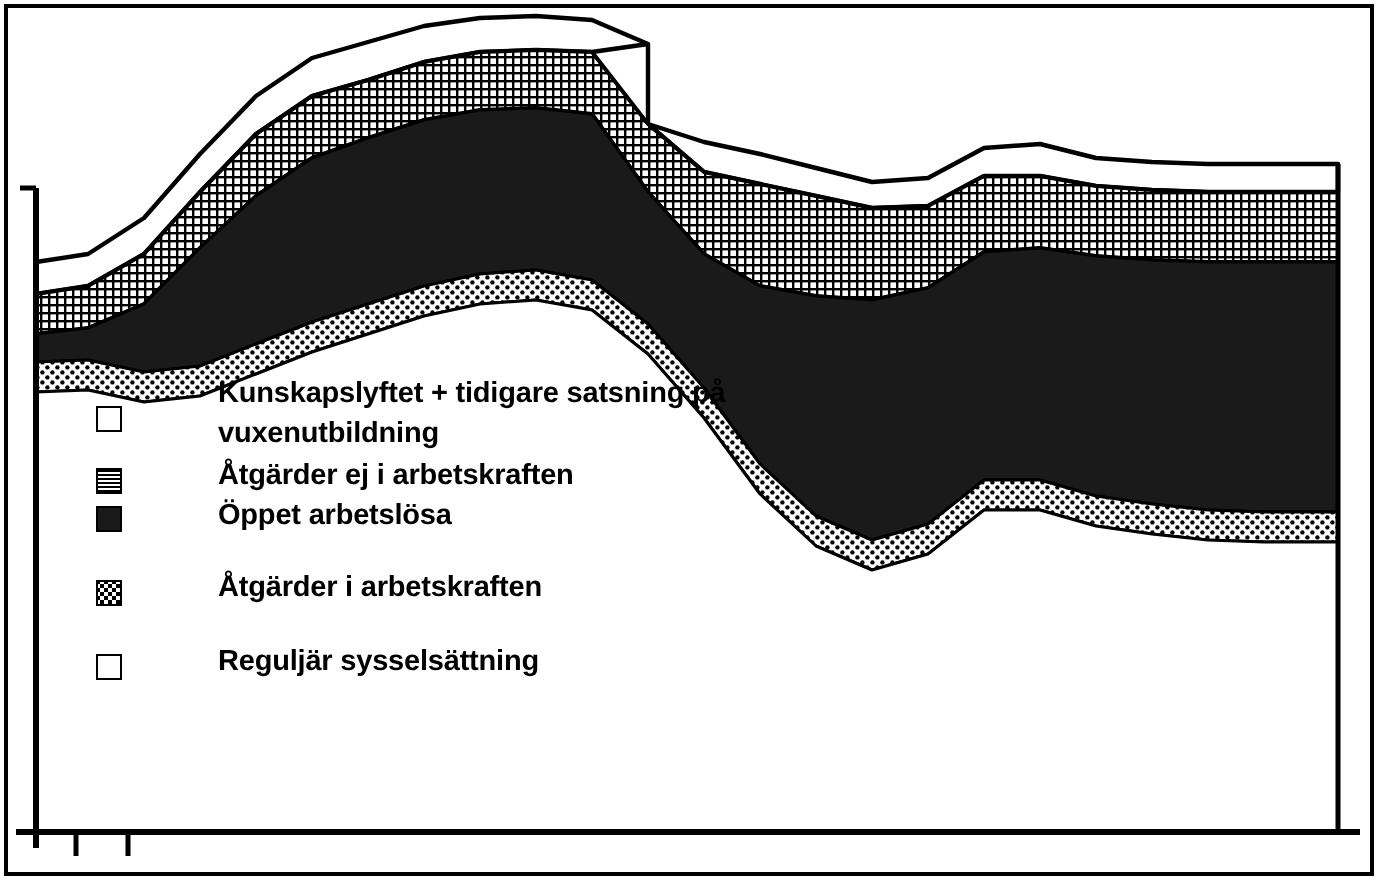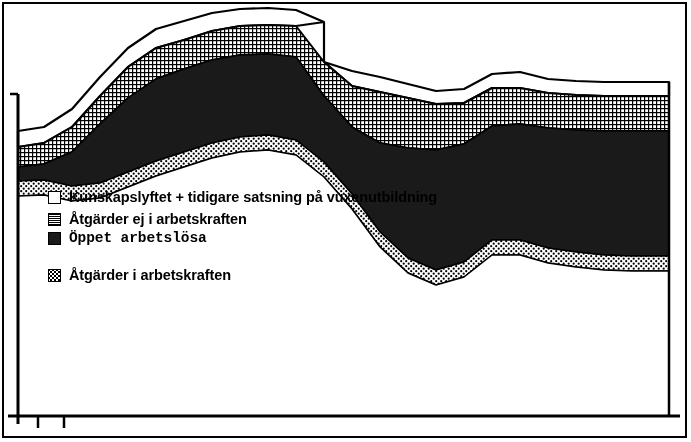--- a/index.html
+++ b/index.html
@@ -35,22 +35,23 @@
     height: 442px;
   }
   #legend {
     position: absolute;
     left: 48px;
     top: 188px;
     width: 420px;
   }
   .legend-row {
     display: flex;
-    align-items: flex-start;
+    align-items: center;
     margin-bottom: 0px;
+    gap: 40px;
   }
   .swatch {
     width: 13px;
     height: 13px;
     border: 1.5px solid #000000;
     box-sizing: border-box;
     margin-right: 8px;
     margin-top: 3px;
     flex: 0 0 auto;
     background: #ffffff;
@@ -72,21 +73,21 @@
   .legend-label {
     font-size: 14.5px;
     font-weight: bold;
     line-height: 1.35;
     color: #000000;
     letter-spacing: -0.1px;
     max-width: 390px;
   }
   .lg1 { margin-bottom: 2px; }
   .lg2 { margin-bottom: 0; }
-  .lg3 { margin-bottom: 17px; font-family: Liberation Mono, monospace; }
+  .lg3 { margin-bottom: 17px; }
   .lg4 { margin-bottom: 17px; }
 </style>
 </head>
 <body>
 
 <div id="stage">
   <div id="frame"></div>
 
   <svg id="chart-area" viewBox="0 0 691 442">
     <defs>
@@ -157,14 +158,18 @@
       <span class="legend-label">Åtgärder ej i arbetskraften</span>
     </div>
     <div class="legend-row lg3">
       <span class="swatch sw-black"></span>
       <span class="legend-label">Öppet arbetslösa</span>
     </div>
     <div class="legend-row lg4">
       <span class="swatch sw-dotted"></span>
       <span class="legend-label">Åtgärder i arbetskraften</span>
     </div>
+    <div class="legend-row">
+      <span class="swatch sw-white"></span>
+      <span class="legend-label">Reguljär sysselsättning</span>
+    </div>
   </div>
 </div>
 
 </body></html>

